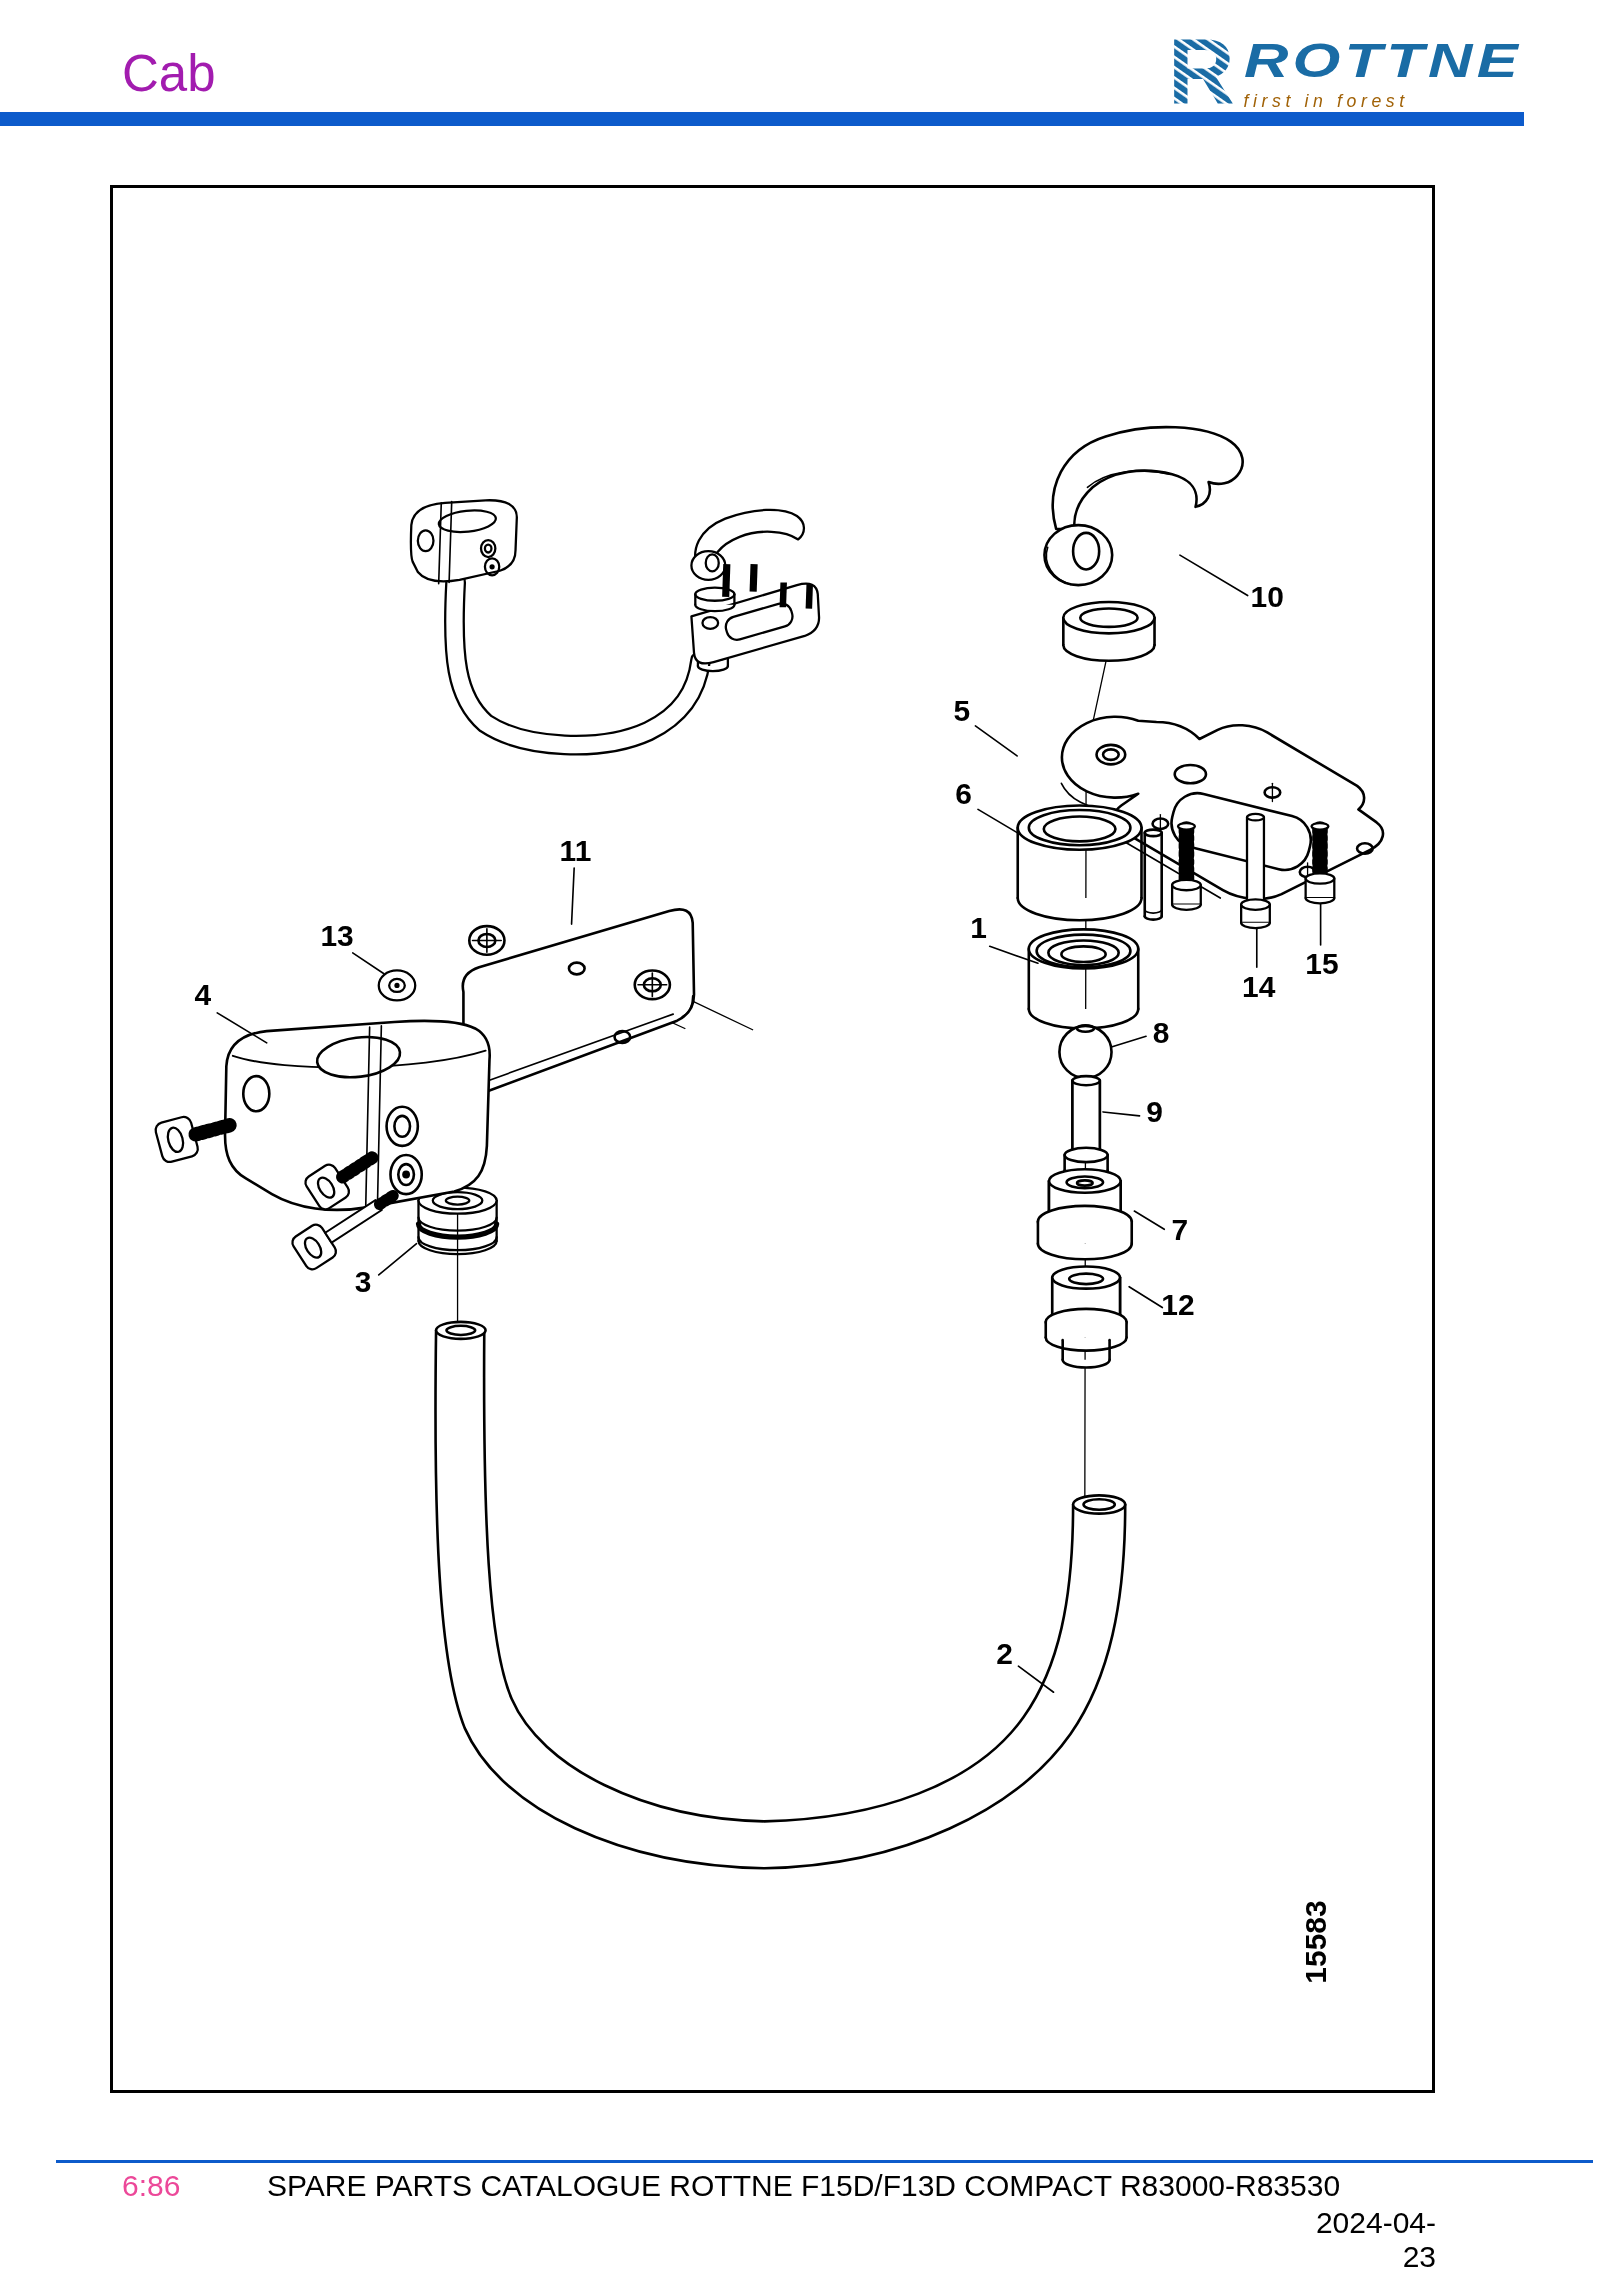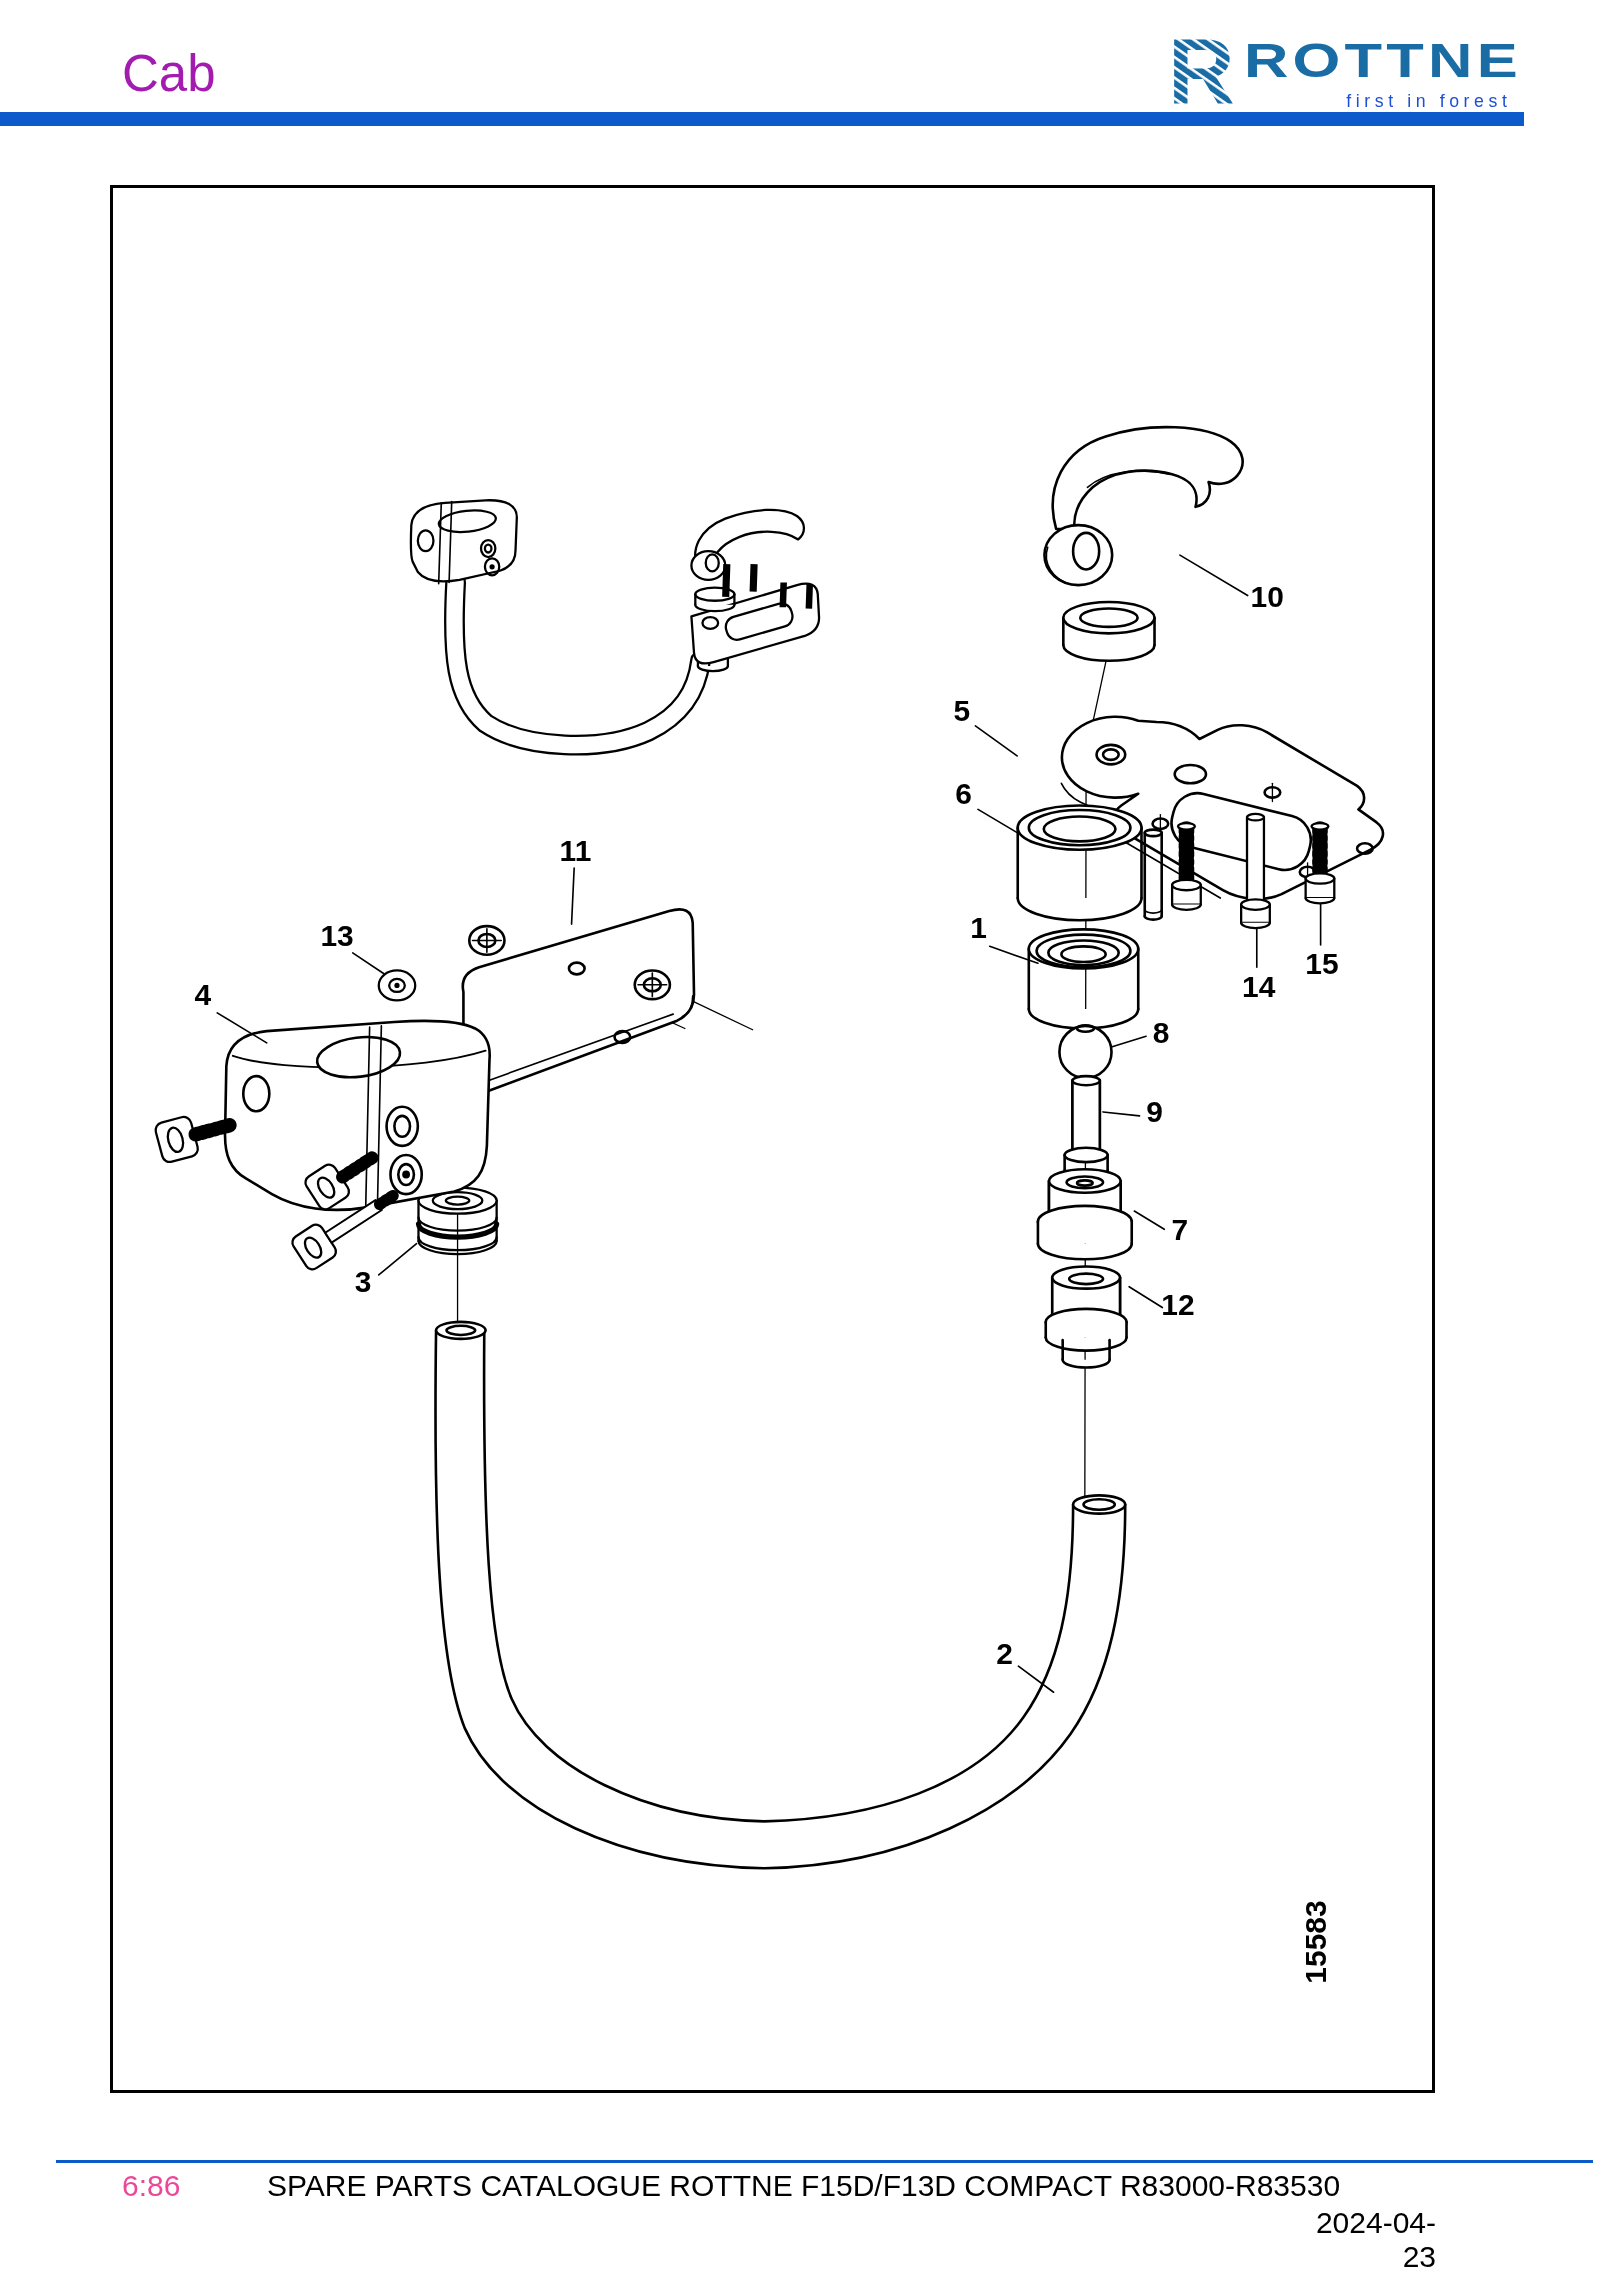--- a/index.html
+++ b/index.html
@@ -26,36 +26,36 @@
     width:1524px; height:13.7px;
     background:#0d5bcb;
   }
   .logo{
     position:absolute;
     left:1172px; top:33px;
     display:flex;
     align-items:flex-start;
   }
   .logo-emblem{ width:65px; height:77px; }
-  .logo-textcol{ margin-left:6.5px; }
+  .logo-textcol{ margin-left:6.5px;font-style:italic; }
   .logo-wordmark{
     font-size:48px;
     line-height:46px;
     font-weight:700;
     color:#1a6ca5;
     letter-spacing:3.3px;
     transform:scaleX(1.28);
     transform-origin:left top;
     margin-top:5.2px;
   }
   .logo-tagline{
     font-size:17.7px;
-    color:#1d4ed8;
+    color:#a16207;
     letter-spacing:4.6px;
-    text-align:right;
+    text-align:left;
     margin-top:6.5px;
     width:268px;
   }
   
   .diagram-frame{
     position:absolute;
     left:110px; top:185px;
     width:1325px; height:1908px;
     border:3.9px solid #000;
     box-sizing:border-box;

